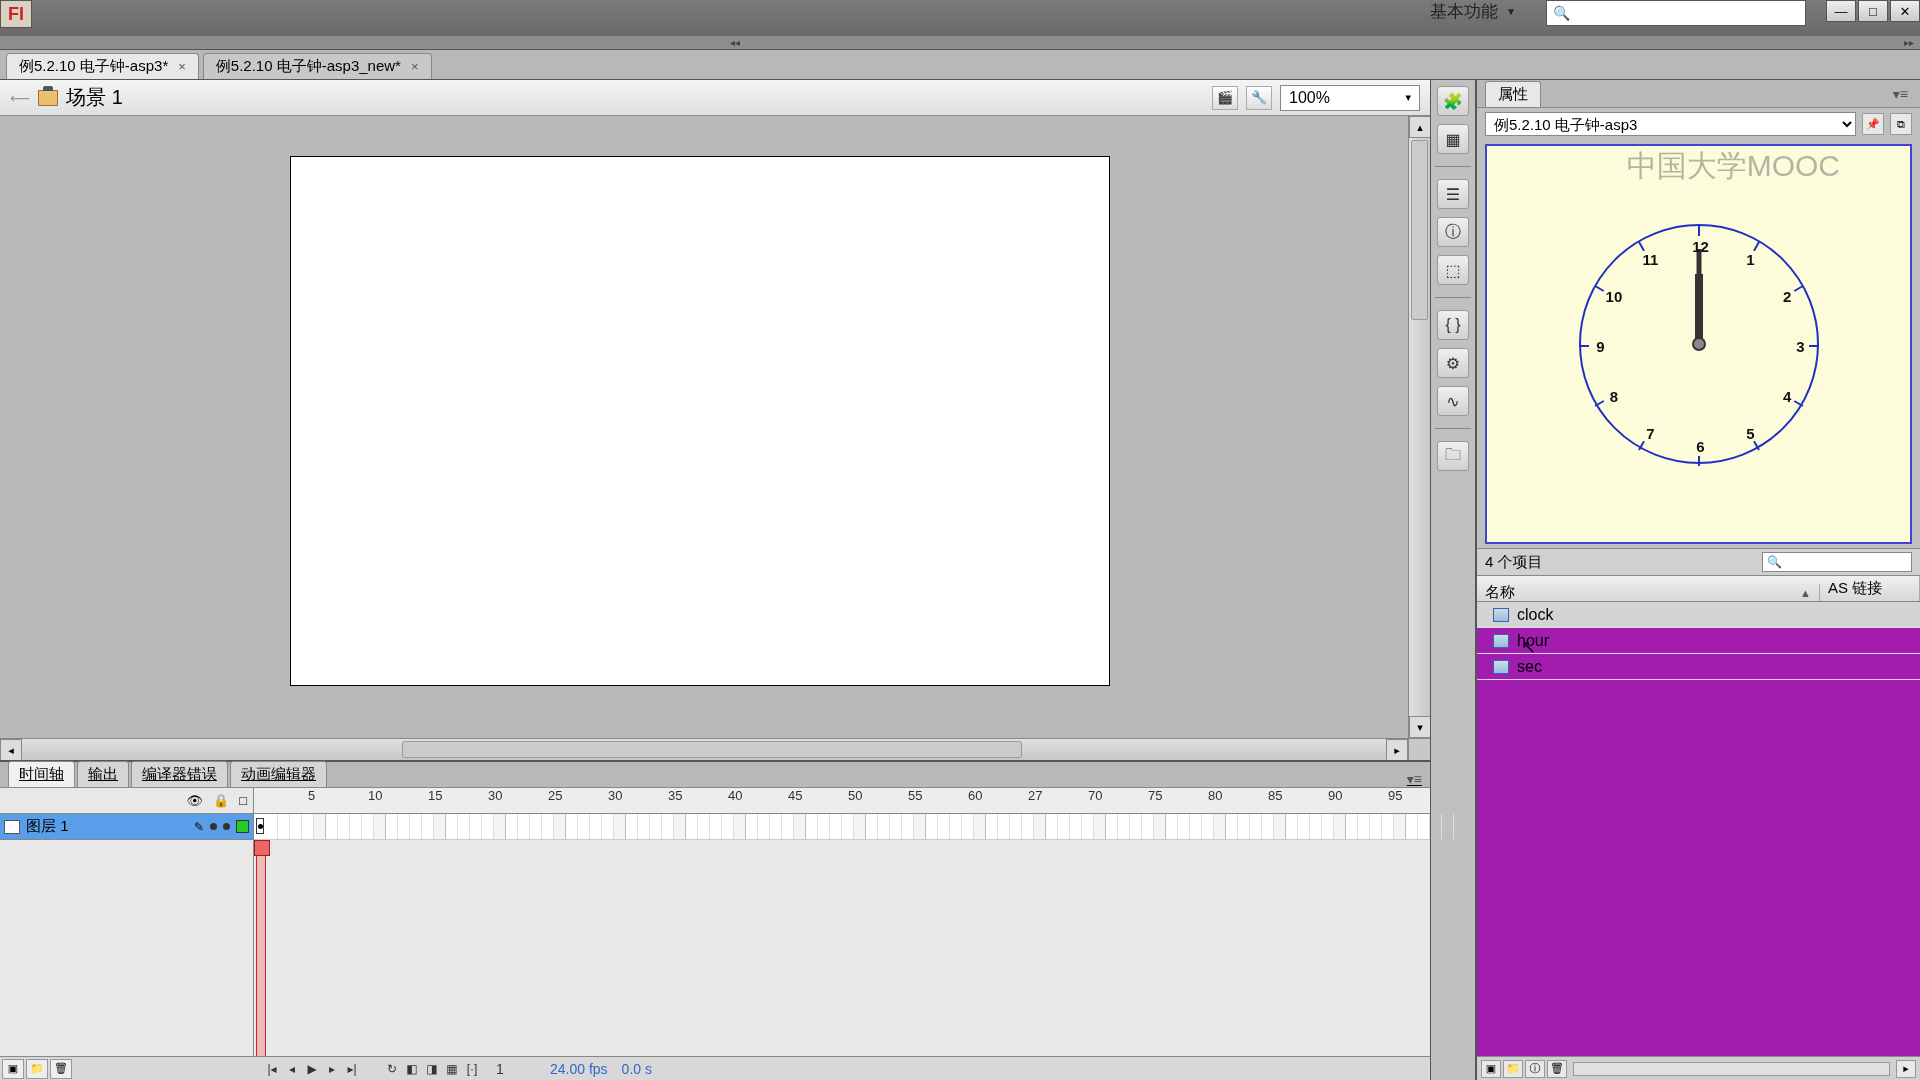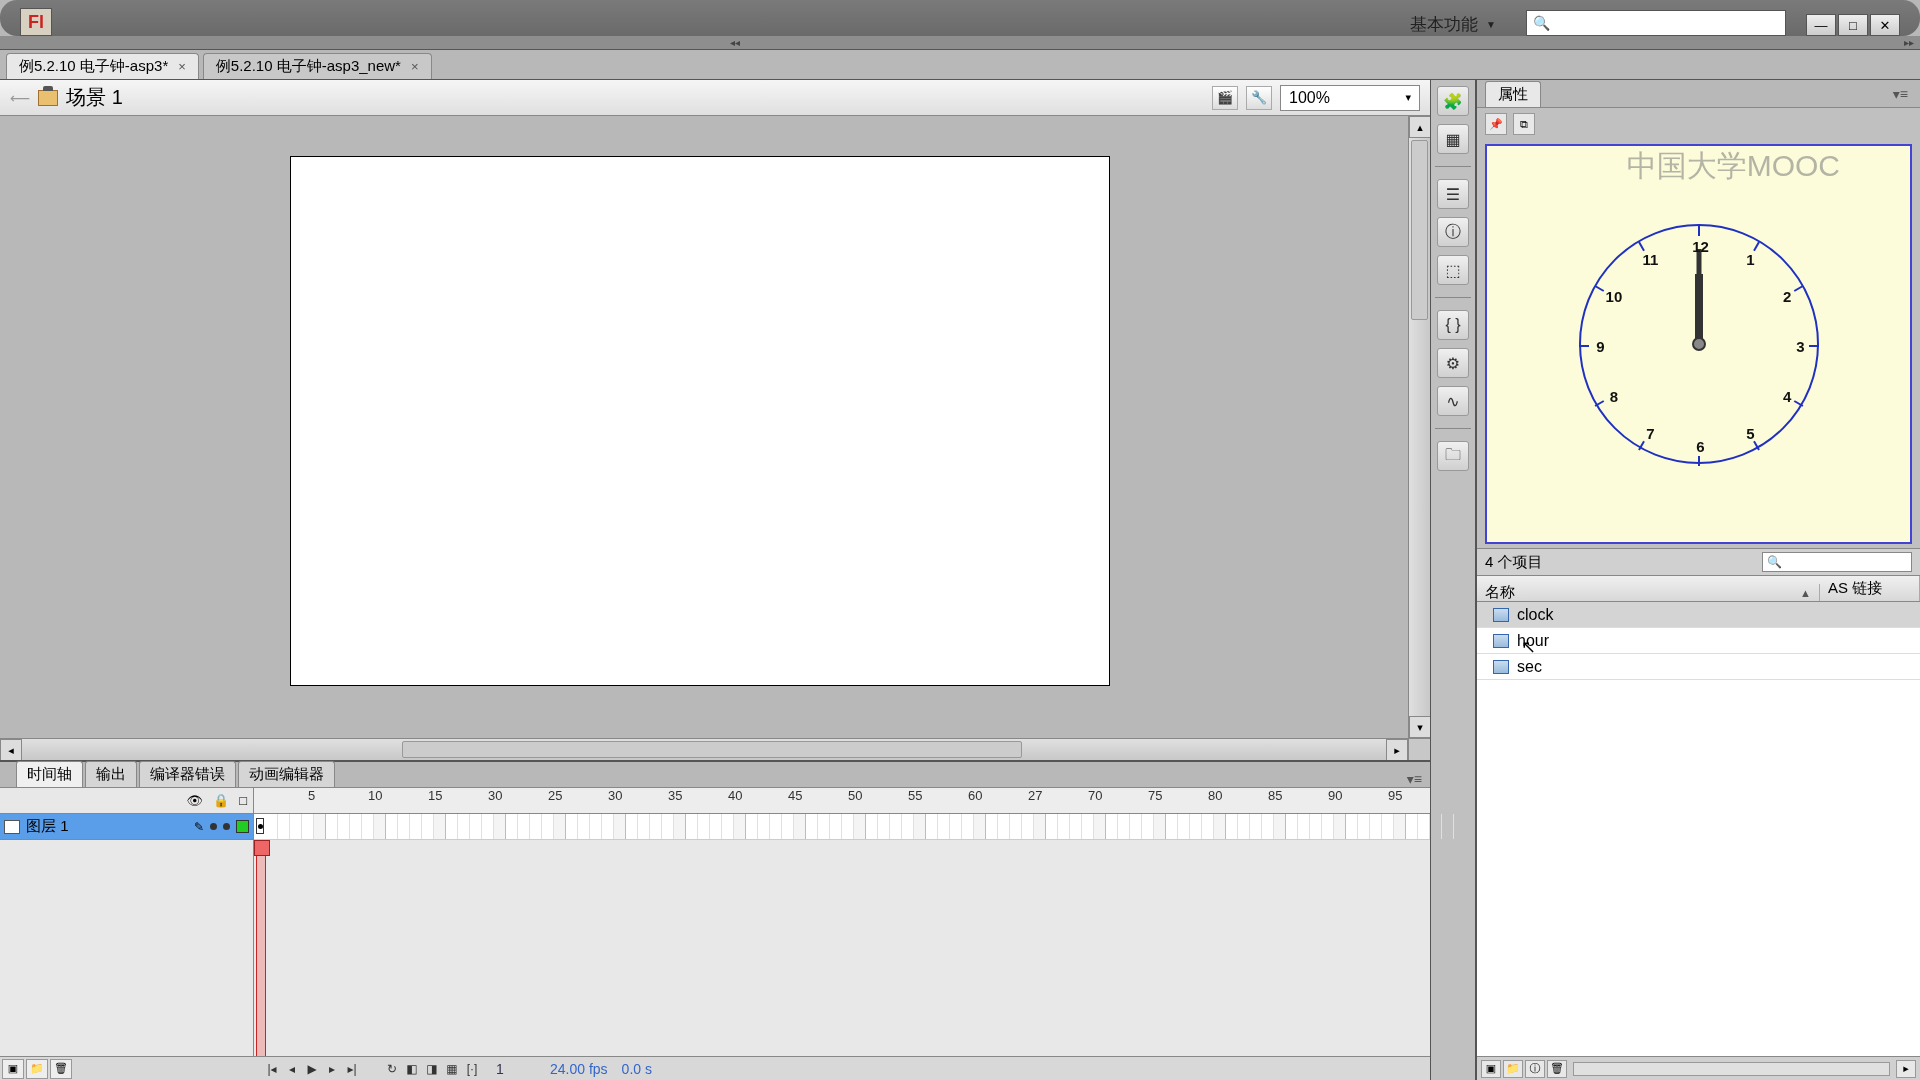--- a/index.html
+++ b/index.html
@@ -1,21 +1,21 @@
 <!DOCTYPE html>
 <html><head>
 <meta charset="utf-8">
 <style>
 * { margin: 0; padding: 0; box-sizing: border-box; font-family: "Microsoft YaHei", Arial, sans-serif; }
 body { background: #b8b8b8; overflow: hidden; width: 1920px; height: 1080px; }
 
 .app { width: 1920px; height: 1080px; display: flex; flex-direction: column; background: #b8b8b8; }
 
 
-.titlebar { height: 36px; background: linear-gradient(#7a7a7a,#6a6a6a); display: flex; align-items: flex-end; padding: 0 20px; border-radius: 17px; }
+.titlebar { height: 36px; background: linear-gradient(#7a7a7a,#6a6a6a); display: flex; align-items: flex-start; padding: 0 0; }
 .fl-logo { width: 32px; height: 28px; background: #d8d0c0; border: 1px solid #555; display: flex; align-items: center; justify-content: center; font-weight: bold; color: #c22; font-size: 18px; margin-right: 12px; }
 .menubar { display: flex; gap: 4px; }
 .menuitem { padding: 4px 8px; color: #111; font-size: 17px; cursor: default; }
 .titlebar-spacer { flex: 1; }
 .workspace-sel { display: flex; align-items: center; color: #222; font-size: 17px; padding: 0 10px; gap: 8px; }
 .workspace-sel .caret { font-size: 10px; }
 .top-search { width: 260px; height: 26px; background: #fff; border: 1px solid #555; display: flex; align-items: center; padding: 0 6px; margin: 0 20px; }
 .top-search .sicon { color: #777; font-size: 14px; margin-right: 4px; }
 .winbtns { display: flex; gap: 2px; }
 .winbtn { width: 30px; height: 22px; background: linear-gradient(#eee,#ccc); border: 1px solid #555; display: flex; align-items: center; justify-content: center; font-size: 13px; }
@@ -51,21 +51,21 @@
 .stage-vscroll .arrow{width:22px;height:22px;background:#ddd;border:1px solid #888;display:flex;align-items:center;justify-content:center;font-size:11px;}
 .stage-vscroll .thumb{position:absolute;left:2px;right:2px;top:24px;height:180px;background:#ccc;border:1px solid #999;border-radius:2px;}
 .stage-hscroll { position:absolute; left:0; right:22px; bottom:0; height:22px; background:linear-gradient(#e0e0e0,#c8c8c8); border-top:1px solid #888; display:flex;}
 .stage-hscroll .arrow{width:22px;height:22px;background:#ddd;border:1px solid #888;display:flex;align-items:center;justify-content:center;font-size:11px;}
 .stage-hscroll .track{flex:1;position:relative;}
 .stage-hscroll .thumb{position:absolute;top:2px;bottom:2px;left:380px;width:620px;background:#ccc;border:1px solid #999;border-radius:2px;}
 .stage-corner{position:absolute;right:0;bottom:0;width:22px;height:22px;background:#c8c8c8;border-left:1px solid #888;border-top:1px solid #888;}
 
 
 .timeline-panel { height: 320px; background:#bfbfbf; border-top:2px solid #555; display:flex; flex-direction:column;}
-.tl-tabs { height:26px; background:#b8b8b8; display:flex; align-items:flex-end; padding-left:16px; border-bottom:1px solid #888;}
+.tl-tabs { height:26px; background:#b8b8b8; display:flex; align-items:flex-end; padding-left:8px; border-bottom:1px solid #888;text-decoration:underline;}
 .tl-tab { padding:3px 10px; font-size:15px; border:1px solid #888; border-bottom:none; background:#d5d5d5; margin-right:2px; border-radius:3px 3px 0 0;}
 .tl-tab.active { background:#f0f0f0; }
 .tl-tabs .spacer{flex:1;}
 .tl-tabs .menu{padding:0 8px;color:#555;font-size:14px;}
 
 .tl-body { flex:1; display:flex; min-height:0;}
 .tl-layers { width:254px; background:#e8e8e8; border-right:1px solid #888; display:flex; flex-direction:column;}
 .tl-layers-head{height:26px;border-bottom:1px solid #888;display:flex;align-items:center;justify-content:flex-end;padding:0 6px;gap:10px;font-size:13px;}
 .tl-layer-row{height:26px;background:#5a9de8;display:flex;align-items:center;padding:0 4px;gap:6px;border-bottom:1px solid #888;}
 .tl-layer-row .licon{width:16px;height:14px;background:#fff;border:1px solid #555;}
@@ -122,21 +122,21 @@
 .lib-count .txt{font-size:15px;flex:0 0 auto;}
 .lib-count .search{flex:1;height:20px;border:1px solid #888;background:#fff;margin-left:auto;max-width:150px;display:flex;align-items:center;padding:0 4px;}
 .lib-count .search .sicon{font-size:12px;color:#777;}
 
 .lib-head{height:26px;display:flex;background:linear-gradient(#f0f0f0,#d8d8d8);border-bottom:1px solid #888;}
 .lib-head .col{padding:3px 8px;font-size:15px;border-right:1px solid #aaa;}
 .lib-head .col1{flex:1;display:flex;justify-content:space-between;align-items:center;margin-top:8px;}
 .lib-head .sortarr{font-size:11px;color:#555;}
 .lib-head .col2{width:100px;}
 
-.lib-list{flex:1;background:#ffffff;overflow:auto;}
+.lib-list{flex:1;background:#a21caf;overflow:auto;}
 .lib-item{height:26px;display:flex;align-items:center;padding:0 16px;gap:8px;font-size:16px;border-bottom:1px solid #ddd;}
 .lib-item.sel{background:#d4d4d4;}
 .lib-item .iicon{width:16px;height:14px;border:1px solid #3366aa;background:linear-gradient(#cde,#9bd);}
 .cursor-arrow{position:absolute;font-size:18px;color:#000;z-index:60;pointer-events:none;}
 
 .lib-bottom{height:24px;background:#d0d0d0;border-top:1px solid #888;display:flex;align-items:center;gap:2px;padding:0 4px;}
 .lib-bottom .b{width:20px;height:18px;border:1px solid #999;background:#e8e8e8;display:flex;align-items:center;justify-content:center;font-size:11px;}
 .lib-bottom .scroll{flex:1;height:14px;background:#e0e0e0;border:1px solid #999;margin:0 4px;}
 </style>
 </head>
@@ -406,20 +406,23 @@
     </div>
 
     <div class="libpanel" style="position:relative;">
       <div class="watermark">中国大学MOOC</div>
       <div class="lib-tabhdr">
         <div class="tab">属性</div>
         <div class="spacer"></div>
         <div class="opt">▾≡</div>
       </div>
       <div class="lib-docsel">
+        <select>
+          <option>例5.2.10  电子钟-asp3</option>
+        </select>
         <div class="smbtn">📌</div>
         <div class="smbtn">⧉</div>
       </div>
       <div class="lib-preview">
         <div class="clock" id="clockface">
           <div class="hand h"></div>
           <div class="hand m"></div>
           <div class="center"></div>
         <div class="num" style="left: 120px; top: 20px;">12</div>
             <div class="tick" style="transform: translateX(-50%) rotate(0deg);"></div>

